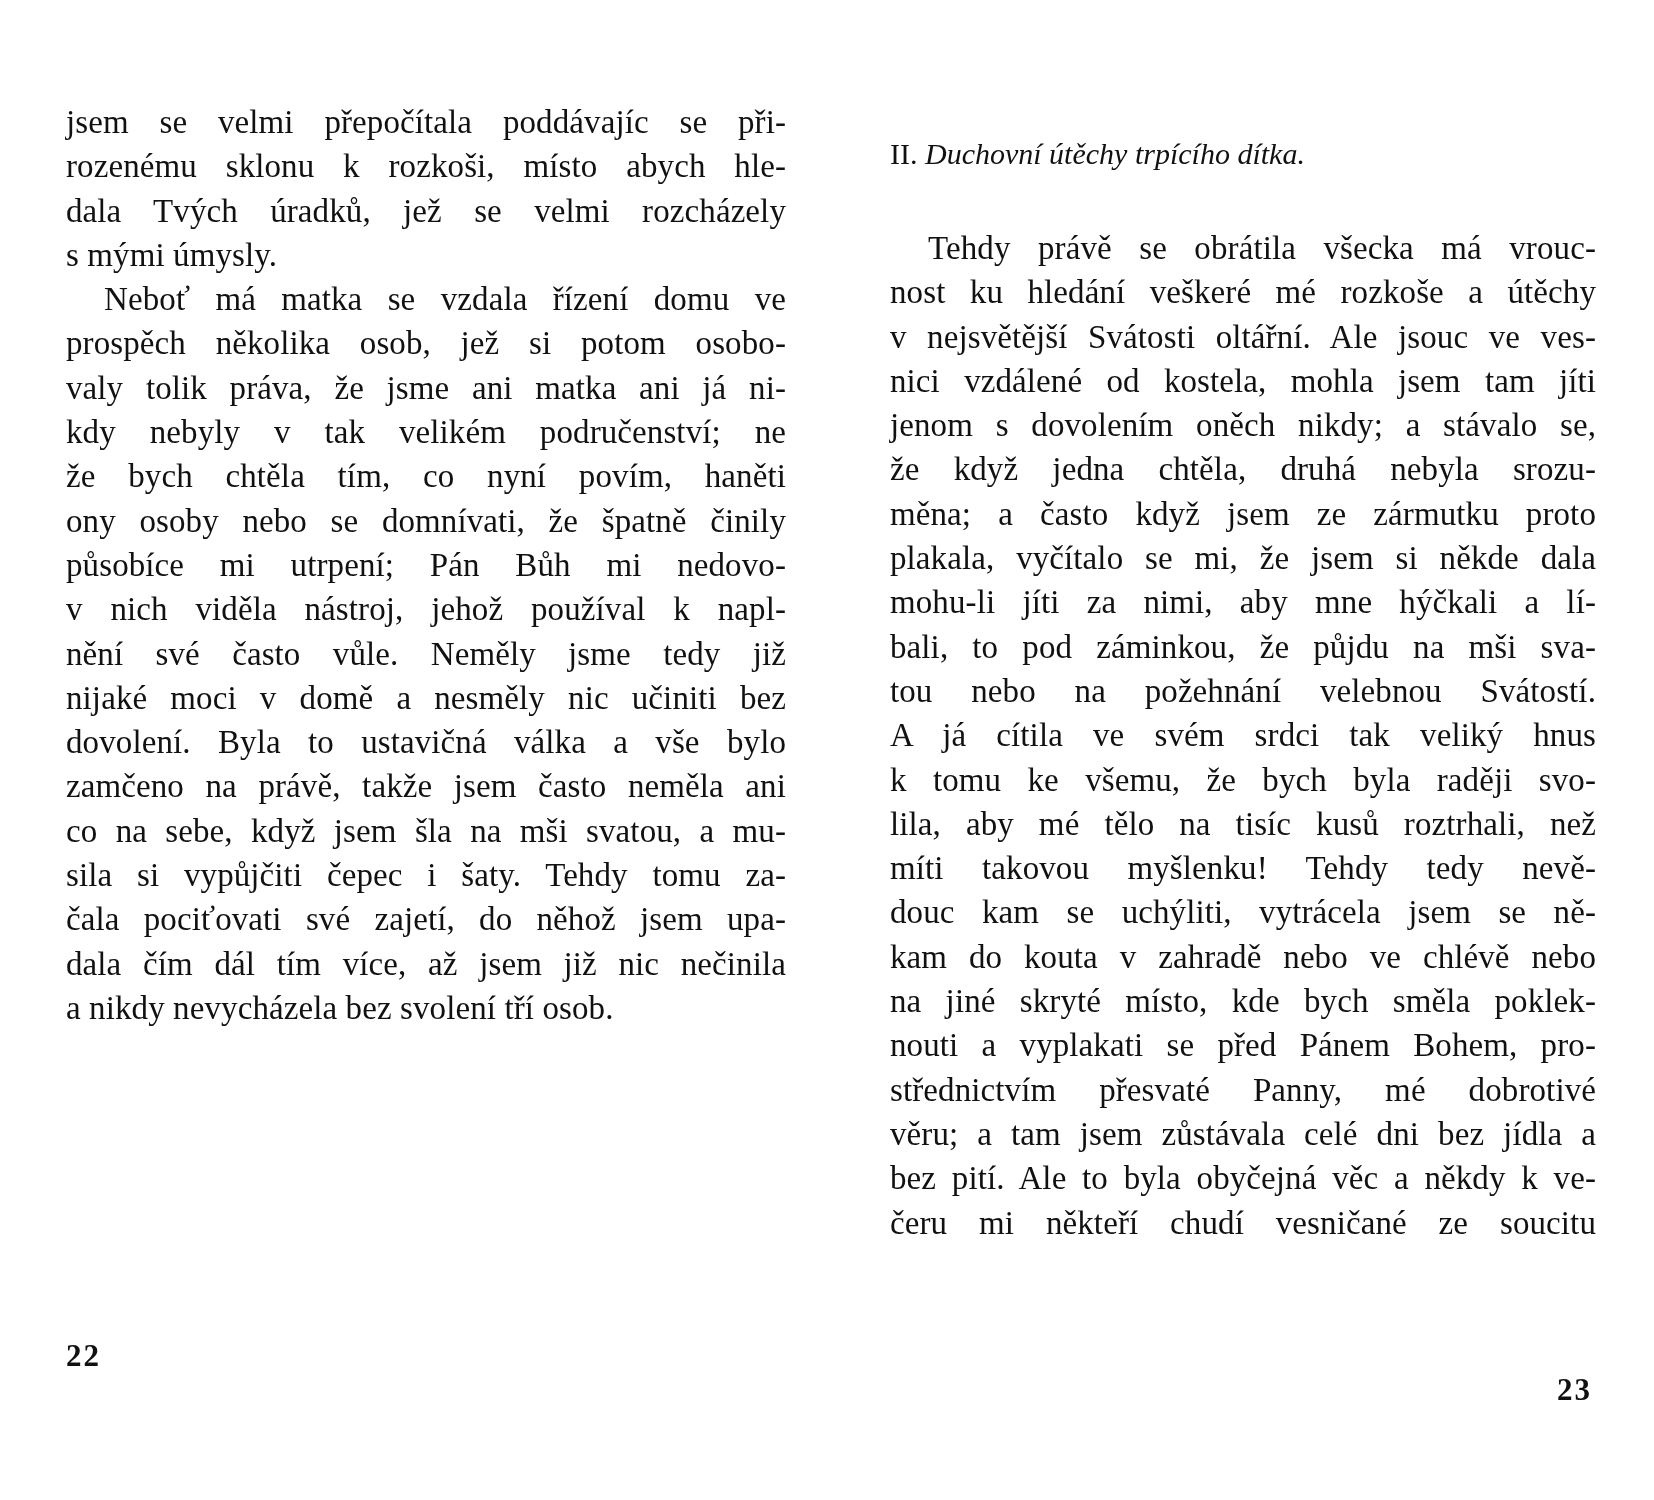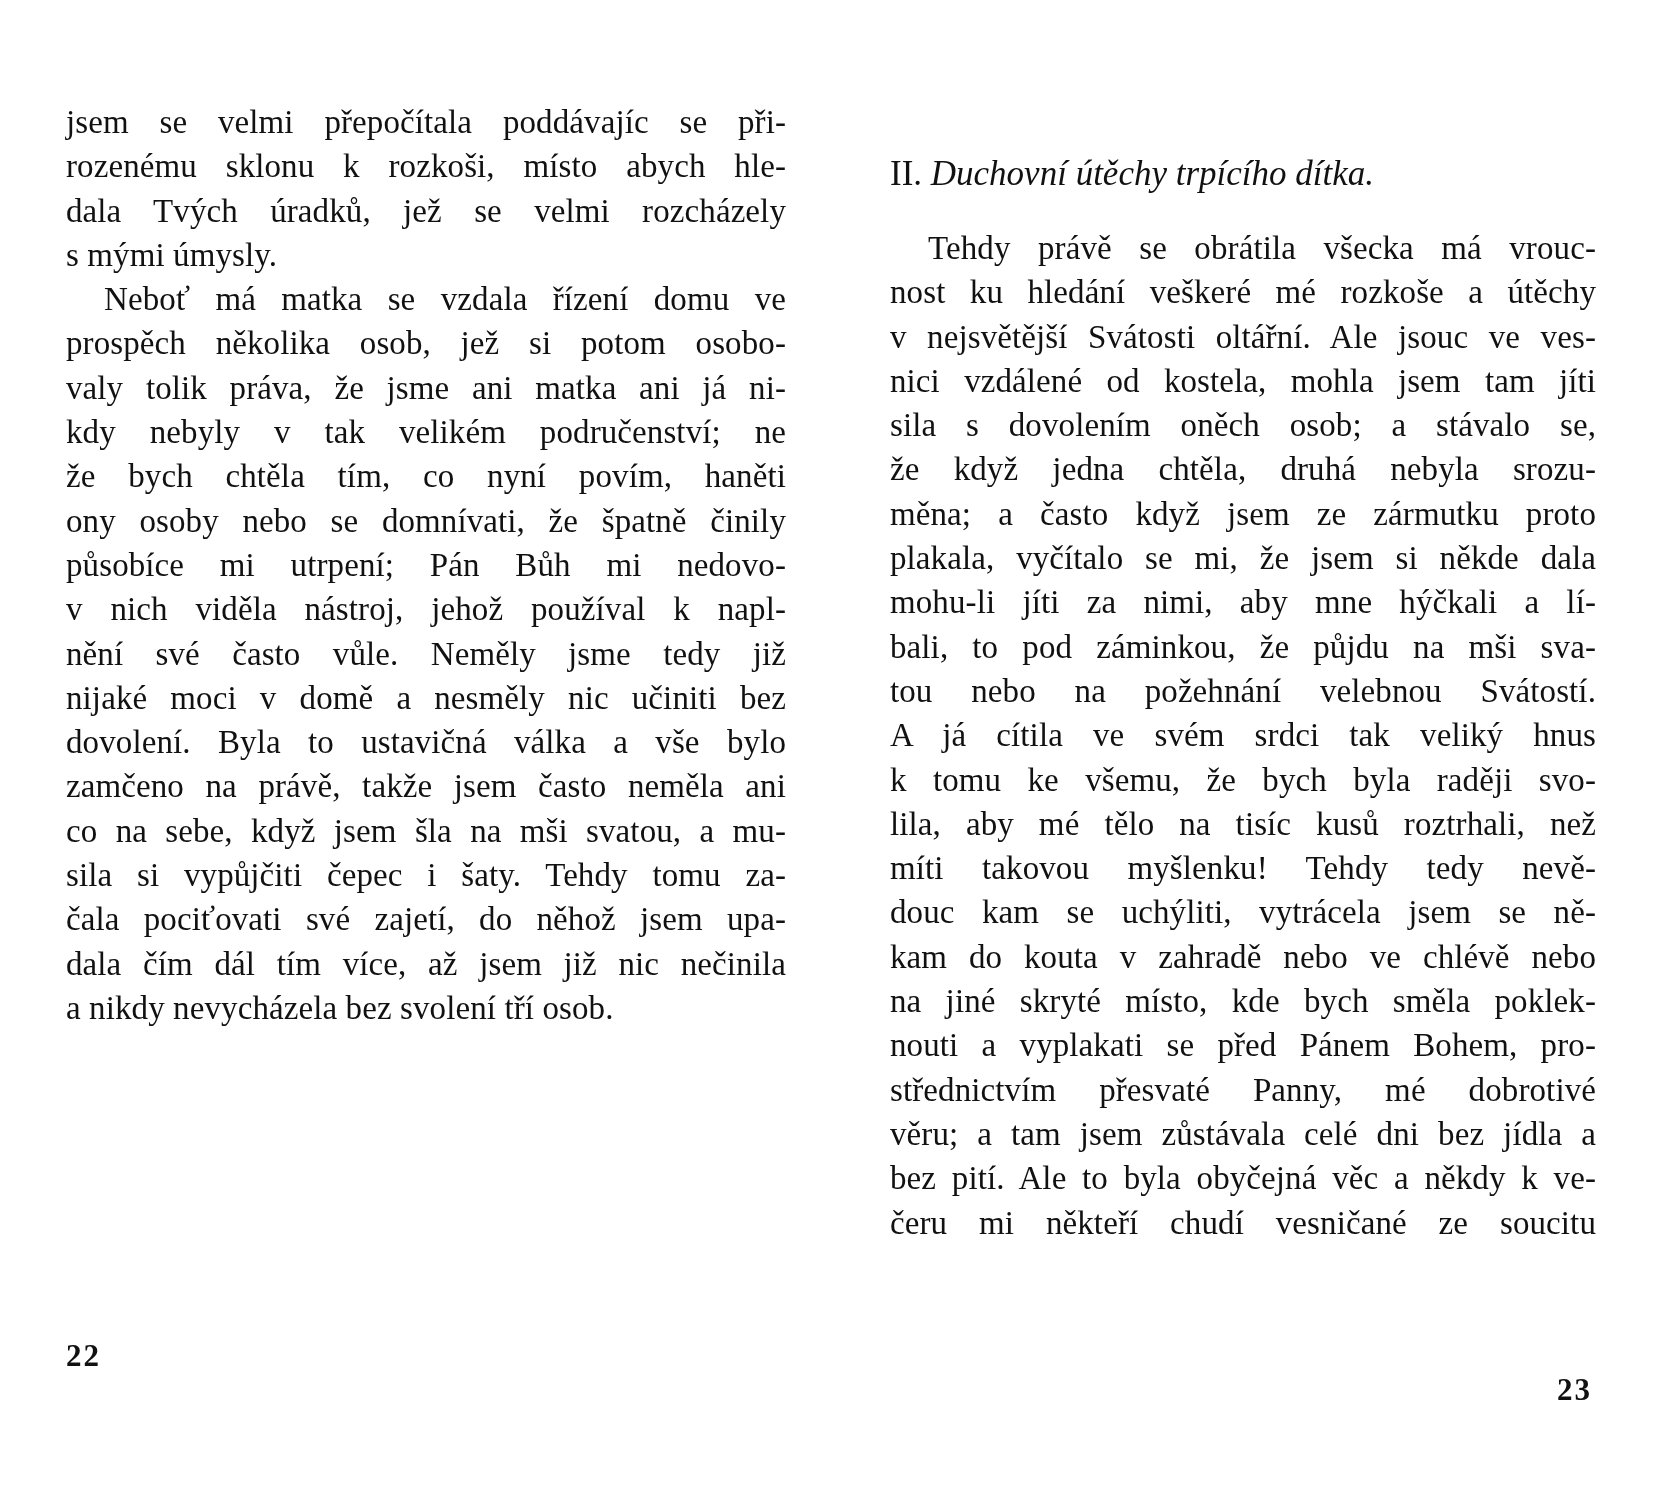--- a/index.html
+++ b/index.html
@@ -39,23 +39,23 @@
     }
     .line.last {
       text-align-last: left;
     }
     .line.indent {
       padding-left: 38px;
     }
     .page-left .text-block { top: 88px; margin-top: 12px; }
     .chapter-heading {
       position: absolute;
-      top: 152px;
+      top: 132px;
       left: 0;
-      font-size: 35px;
+      font-size: 30px;
       line-height: 44px;
       white-space: nowrap;
     }
     .chapter-heading .title {
       font-style: italic;
     }
     .page-right .text-block { top: 226px; }
     .page-number {
       position: absolute;
       font-size: 31px;
@@ -98,21 +98,21 @@
 <div class="page page-right">
   <div class="chapter-heading">
     <span>II.</span>
     <span class="title">Duchovní útěchy trpícího dítka.</span>
   </div>
   <div class="text-block">
     <span class="line indent">Tehdy právě se obrátila všecka má vrouc-</span>
     <span class="line">nost ku hledání veškeré mé rozkoše a útěchy</span>
     <span class="line">v nejsvětější Svátosti oltářní. Ale jsouc ve ves-</span>
     <span class="line">nici vzdálené od kostela, mohla jsem tam jíti</span>
-    <span class="line">sila s dovolením oněch osob; a stávalo se,</span>
+    <span class="line">jenom s dovolením oněch nikdy; a stávalo se,</span>
     <span class="line">že když jedna chtěla, druhá nebyla srozu-</span>
     <span class="line">měna; a často když jsem ze zármutku proto</span>
     <span class="line">plakala, vyčítalo se mi, že jsem si někde dala</span>
     <span class="line">mohu-li jíti za nimi, aby mne hýčkali a lí-</span>
     <span class="line">bali, to pod záminkou, že půjdu na mši sva-</span>
     <span class="line">tou nebo na požehnání velebnou Svátostí.</span>
     <span class="line">A já cítila ve svém srdci tak veliký hnus</span>
     <span class="line">k tomu ke všemu, že bych byla raději svo-</span>
     <span class="line">lila, aby mé tělo na tisíc kusů roztrhali, než</span>
     <span class="line">míti takovou myšlenku! Tehdy tedy nevě-</span>

